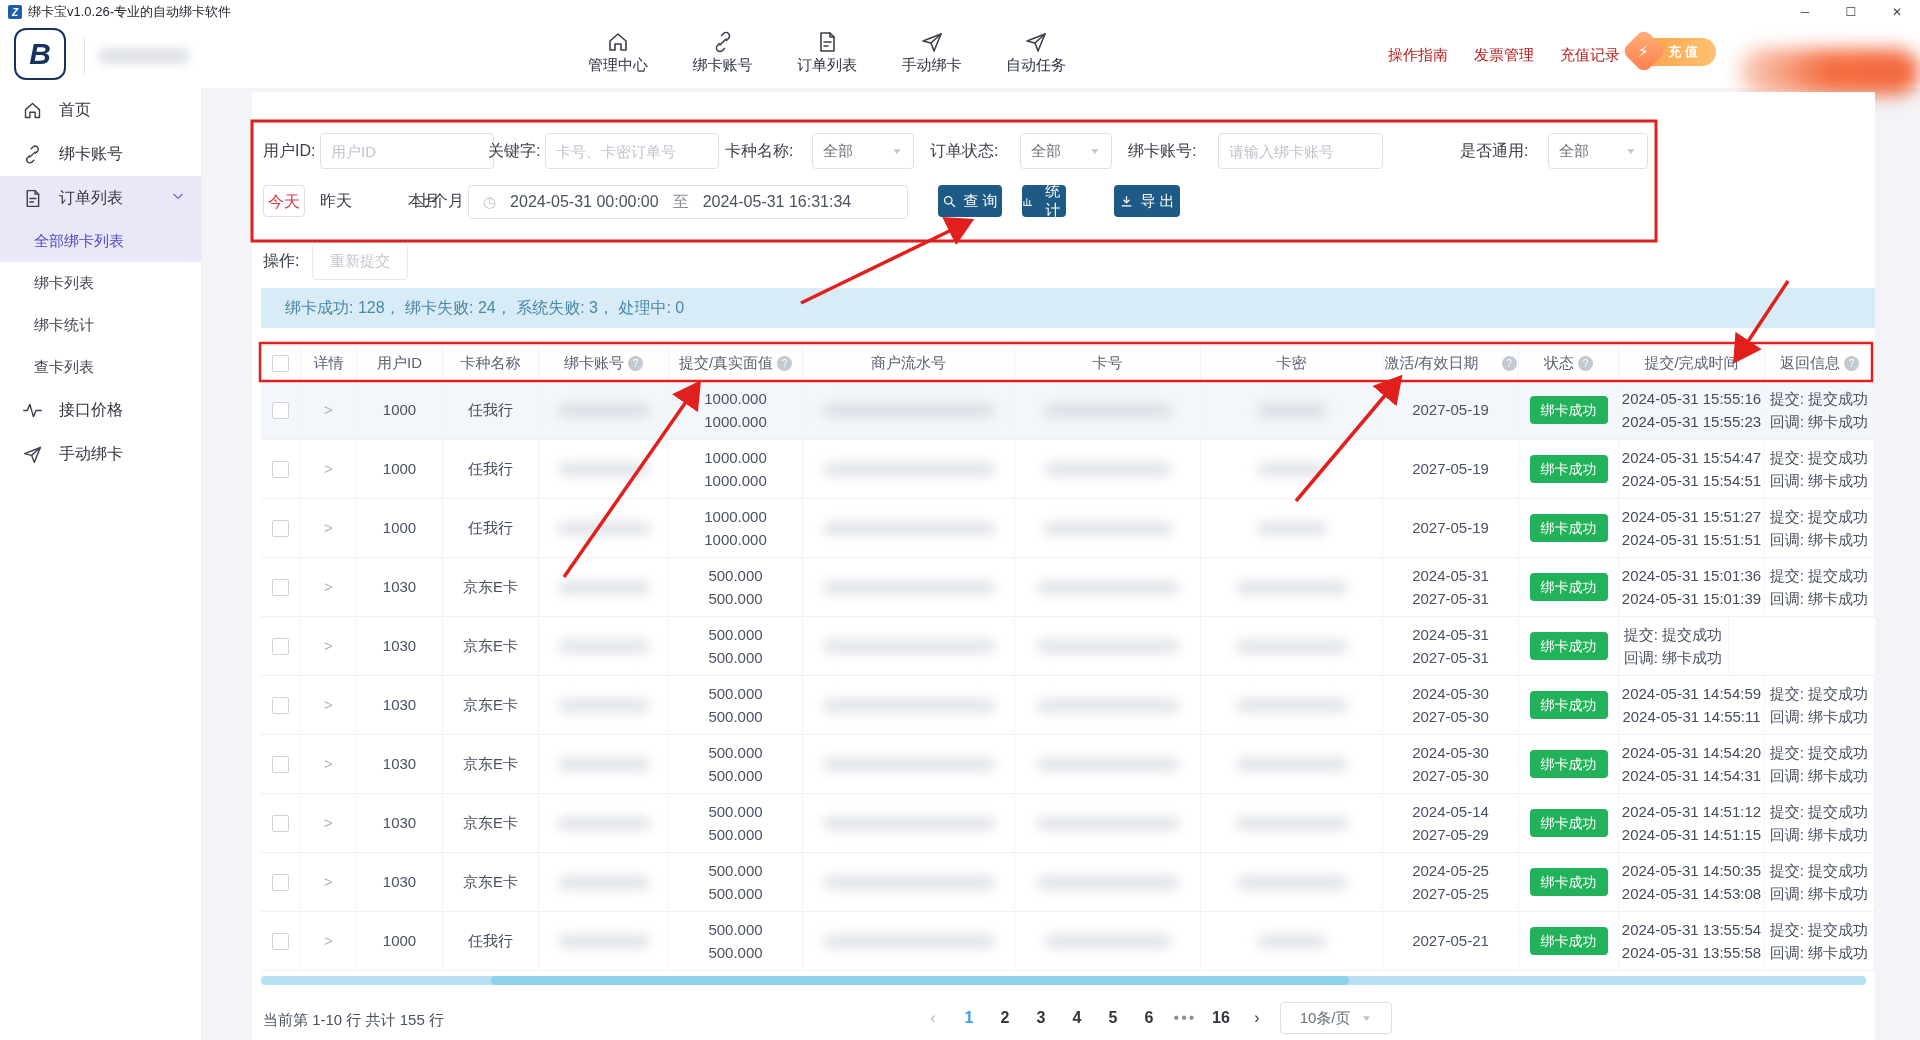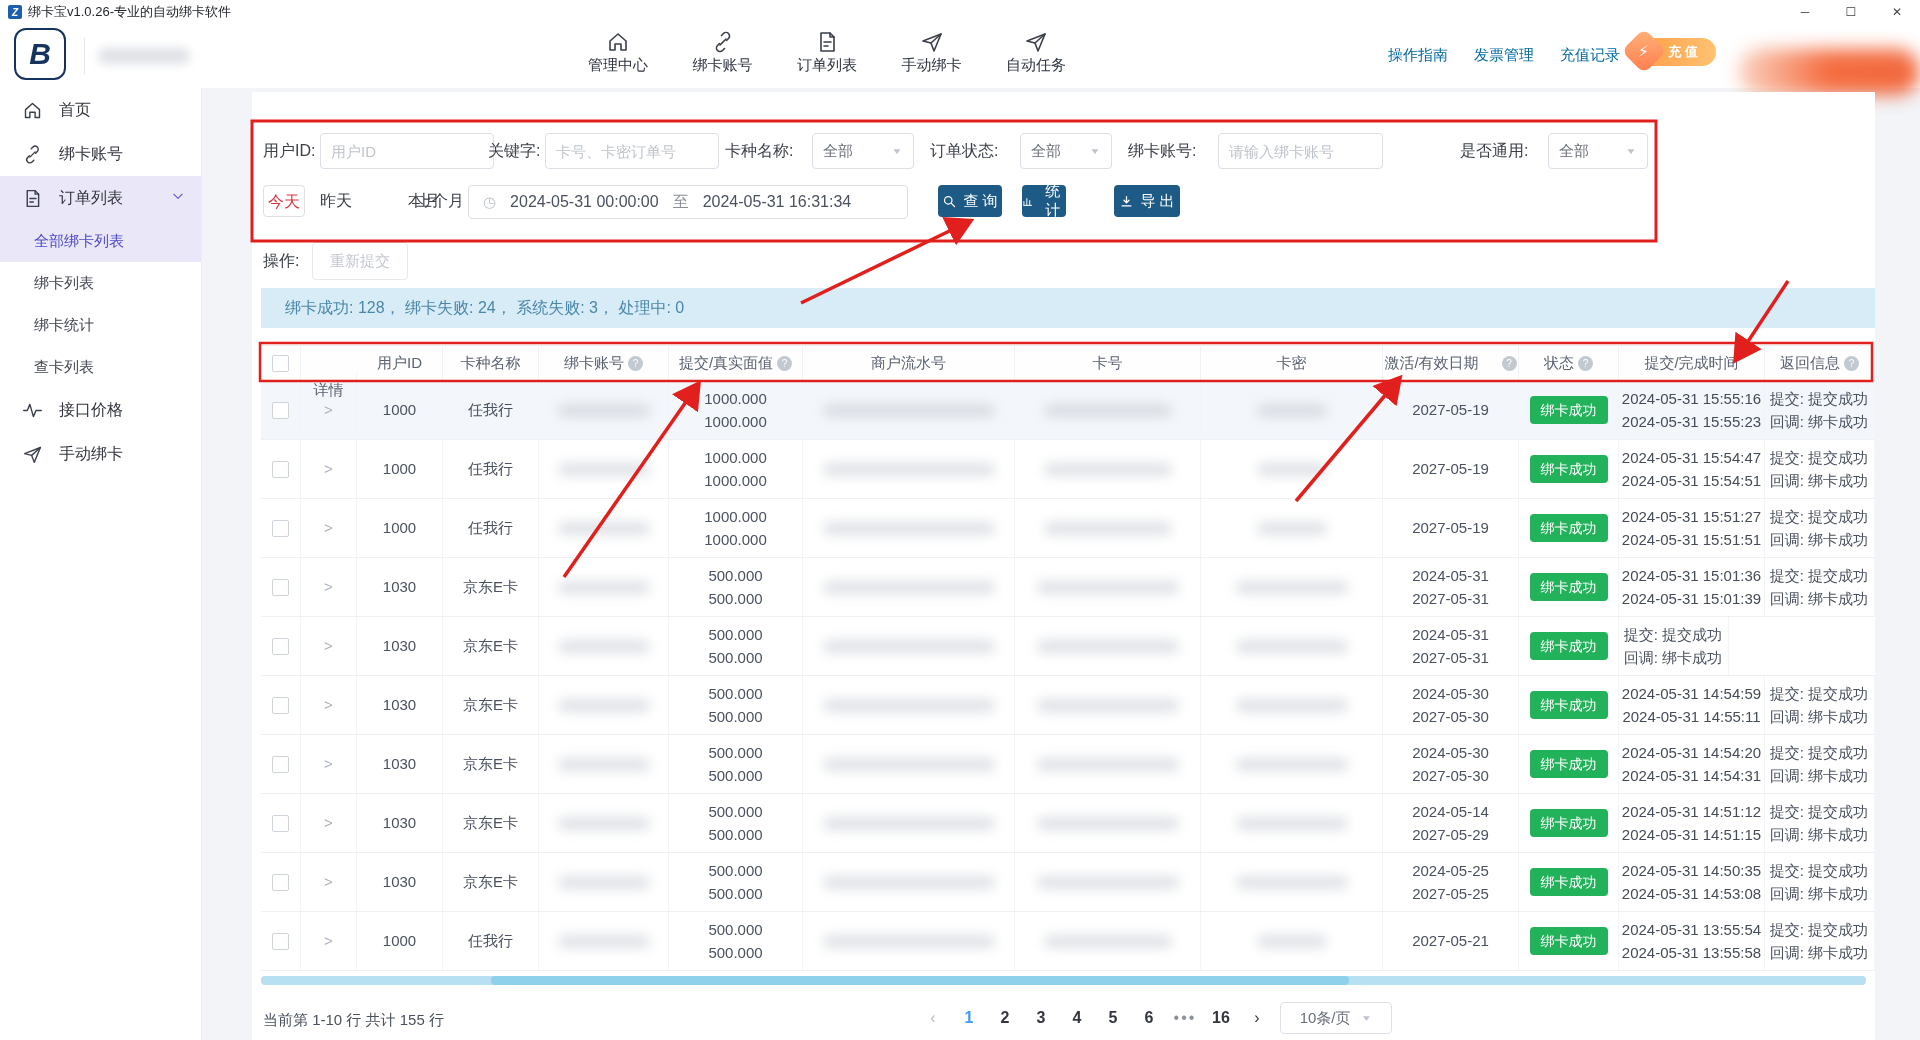--- a/index.html
+++ b/index.html
@@ -19,21 +19,21 @@
   .appheader { position:absolute; left:0; top:24px; width:1920px; height:64px; background:#ffffff; }
   .brandbox { position:absolute; left:14px; top:4px; width:52px; height:52px; border:2px solid #16335f;
     border-radius:12px; display:flex; align-items:center; justify-content:center;
     color:#16335f; font-size:30px; font-weight:bold; font-style:italic; }
   .brand-div { position:absolute; left:84px; top:14px; width:1px; height:36px; background:#e3e6ea; }
   .userblur { position:absolute; left:98px; top:24px; width:92px; height:16px; background:#c9ced6;
     border-radius:8px; filter:blur(5px); opacity:.6; }
   .topnav { position:absolute; left:588px; top:6px; width:478px; display:flex; justify-content:space-between; }
   .topnav-item { display:flex; flex-direction:column; align-items:center; gap:2px; font-size:15px; color:#2e3340; cursor:pointer; }
   .topnav-item svg { width:24px; height:24px; stroke:#3a3f4a; fill:none; stroke-width:1.6; stroke-linecap:round; stroke-linejoin:round; }
-  .toplinks { position:absolute; right:300px; top:22px; display:flex; gap:26px; font-size:15px; color:#0369a1; }
+  .toplinks { position:absolute; right:300px; top:22px; display:flex; gap:26px; font-size:15px; color:#b91c1c; }
   .toplinks span { cursor:pointer; }
   .recharge-pill { position:absolute; right:204px; top:14px; width:80px; height:28px; border-radius:14px;
     background:linear-gradient(90deg,#ff9d45,#ffc272); color:#fff; font-size:13px; font-weight:bold;
     display:flex; align-items:center; justify-content:center; padding-left:14px; cursor:pointer; }
   .bolt { position:absolute; left:-8px; top:-3px; width:32px; height:32px; background:linear-gradient(135deg,#ffb27a,#ff7c4d);
     border-radius:8px; transform:rotate(45deg); display:flex; align-items:center; justify-content:center; }
   .bolt span { transform:rotate(-45deg); font-size:16px; }
   .vipblur { position:absolute; right:0px; top:25px; width:182px; height:46px; border-radius:23px;
     background:linear-gradient(90deg,#f9cdb8,#f35420,#ef4f1e); filter:blur(9px); opacity:.85; }
 
@@ -283,21 +283,21 @@
   <div class="op-label">操作:</div>
   <button class="btn-resubmit">重新提交</button>
 
   <div class="summary">绑卡成功: 128， 绑卡失败: 24， 系统失败: 3， 处理中: 0</div>
 
   <div class="tbl">
     <div class="thead" id="thead">
         <div class="th" style="width: 40px;">
           <span class="cb"></span>
         </div>
-        <div class="th" style="width: 56px; margin-top: 27px;">
+        <div class="th" style="width: 56px;">
           <span>详情</span>
         </div>
         <div class="th" style="width: 86px;">
           <span>用户ID</span>
         </div>
         <div class="th" style="width: 96px;">
           <span>卡种名称</span>
         </div>
         <div class="th" style="width: 130px;">
           <span>绑卡账号</span>

